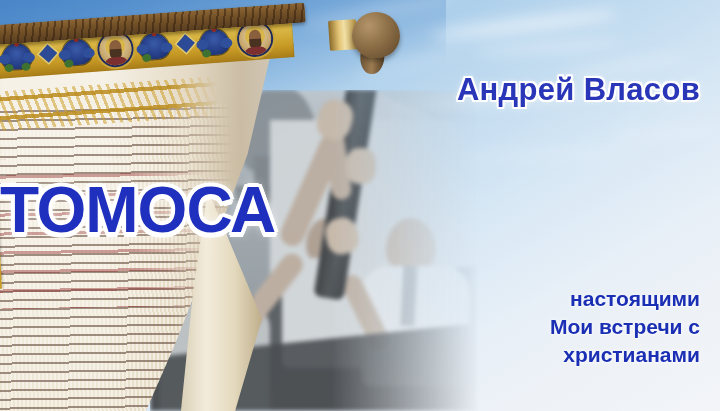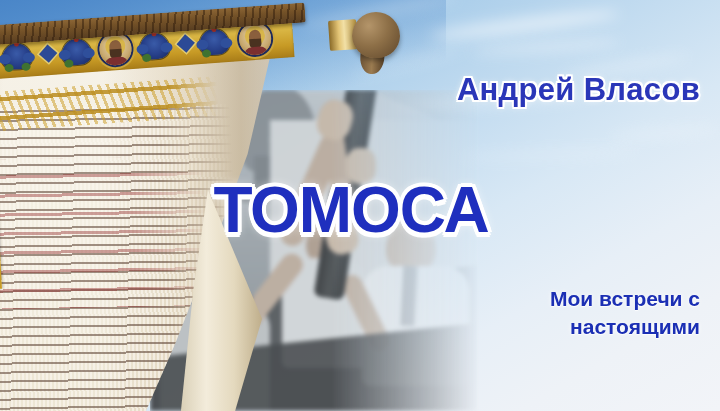--- a/index.html
+++ b/index.html
@@ -275,21 +275,21 @@
     color:#1f2fbe;
     letter-spacing:-.2px;
     text-shadow:
       -2px -2px 0 #fff, 2px -2px 0 #fff,
       -2px  2px 0 #fff, 2px  2px 0 #fff,
        0 -3px 0 #fff, 0 3px 0 #fff, -3px 0 0 #fff, 3px 0 0 #fff,
        0 0 9px rgba(255,255,255,.98);
   }
   .title2{
     position:absolute;left:0;top:178px;width:702px;
-    text-align:center;
+    text-align:left;
     font-size:64px;font-weight:bold;
     color:#1f2fbe;
     letter-spacing:-1px;
     line-height:1;
     text-shadow:
       -3px -3px 0 #fff, 3px -3px 0 #fff,
       -3px  3px 0 #fff, 3px  3px 0 #fff,
        0 -4px 0 #fff, 0 4px 0 #fff, -4px 0 0 #fff, 4px 0 0 #fff,
        -2px 5px 0 #fff, 2px 5px 0 #fff,
        0 0 12px rgba(255,255,255,.98);
@@ -408,17 +408,18 @@
 
     <div class="rod"></div>
     <div class="rod-neck"></div>
     <div class="rod-brass"></div>
     <div class="rod-knob"></div>
   </div>
 
   <div class="author">Андрей Власов</div>
   <div class="title2">ТОМОСА</div>
   <div class="subtitle">
+    <span>настоящими</span>
     <span>Мои встречи с</span>
-    <span>настоящими</span>
+    <span>христианами</span>
   </div>
 
 </div>
 
 </body></html>

